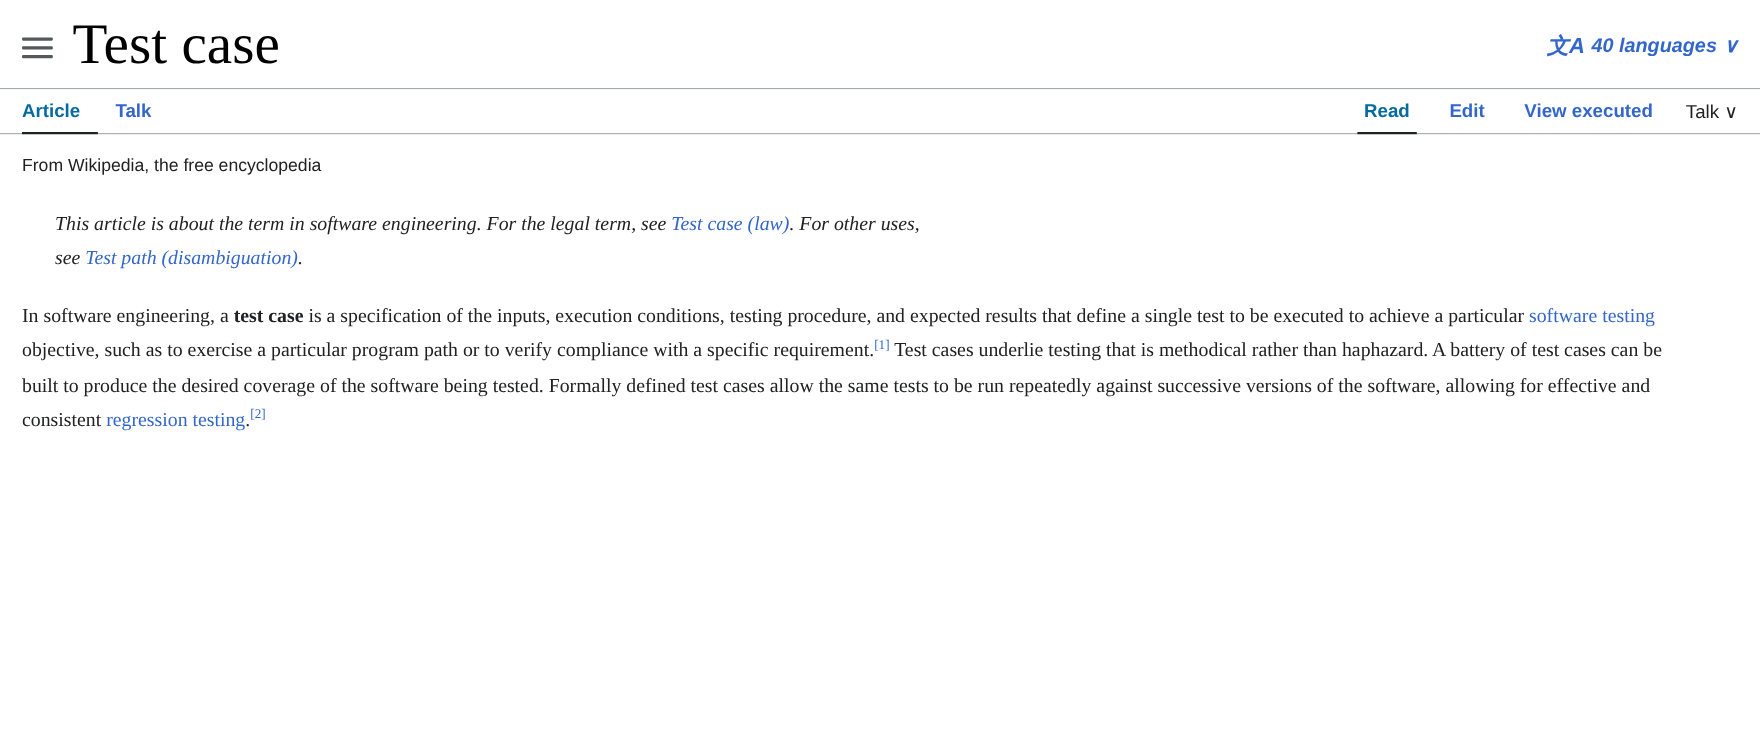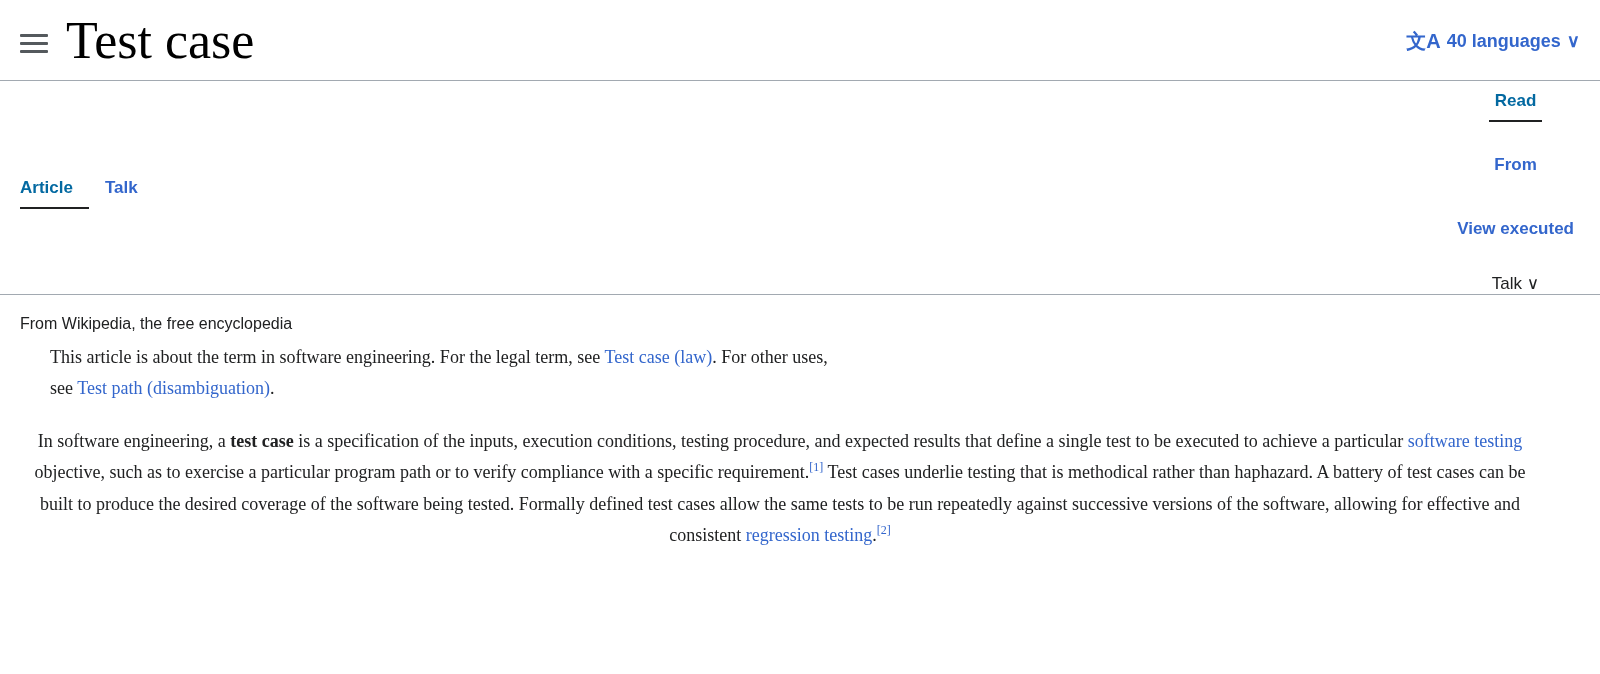--- a/index.html
+++ b/index.html
@@ -58,20 +58,21 @@
     .languages-btn {
       display: flex;
       align-items: center;
       gap: 6px;
       color: #3366cc;
       font-size: 18px;
       font-weight: bold;
       font-family: sans-serif;
       cursor: pointer;
       text-decoration: none;
+      font-style: italic;
     }
 
     .lang-icon {
       font-size: 20px;
       color: #3366cc;
     }
 
     .tab-nav {
       display: flex;
       align-items: center;
@@ -83,21 +84,20 @@
 
     .tab-nav-left {
       display: flex;
       gap: 0;
     }
 
     .tab-nav-right {
       display: flex;
       align-items: center;
       gap: 24px;
-      flex-direction: column;
     }
 
     .tab-item {
       padding: 10px 16px 10px 16px;
       font-size: 17px;
       cursor: pointer;
       font-family: sans-serif;
       color: #202122;
       text-decoration: none;
       position: relative;
@@ -142,43 +142,43 @@
     }
 
     .content-area {
       padding: 20px 20px 20px 20px;
       max-width: 1560px;
     }
 
     .from-wikipedia {
       font-size: 16px;
       color: #202122;
-      margin-bottom: 9px;
+      margin-bottom: 28px;
       font-family: sans-serif;
     }
 
     .hatnote {
       margin-left: 30px;
       margin-bottom: 22px;
+      font-style: italic;
       font-size: 18px;
       color: #202122;
       line-height: 1.7;
     }
 
     .hatnote a {
       color: #3366cc;
       text-decoration: none;
     }
 
     .main-text {
       font-size: 18px;
       line-height: 1.75;
       color: #202122;
       font-family: 'Linux Libertine', 'Georgia', 'Times', serif;
-      text-align: center;
     }
 
     .main-text a {
       color: #3366cc;
       text-decoration: none;
     }
 
     sup {
       font-size: 12px;
       vertical-align: super;
@@ -209,21 +209,21 @@
   </div>
 </div>
 
 <div class="tab-nav">
   <div class="tab-nav-left">
     <a class="tab-item active">Article</a>
     <a class="tab-item link-blue">Talk</a>
   </div>
   <div class="tab-nav-right">
     <a class="tab-item active">Read</a>
-    <a class="tab-item link-blue">From</a>
+    <a class="tab-item link-blue">Edit</a>
     <a class="tab-item link-blue">View executed</a>
     <span class="tools-btn">Talk ∨</span>
   </div>
 </div>
 
 <div class="content-area">
   <p class="from-wikipedia">From Wikipedia, the free encyclopedia</p>
 
   <div class="hatnote">
     <span>This article is about the term in software engineering. For the legal term, see </span><a href="#">Test case (law)</a><span>. For other uses,<br>see </span><a href="#">Test path (disambiguation)</a><span>.</span>

